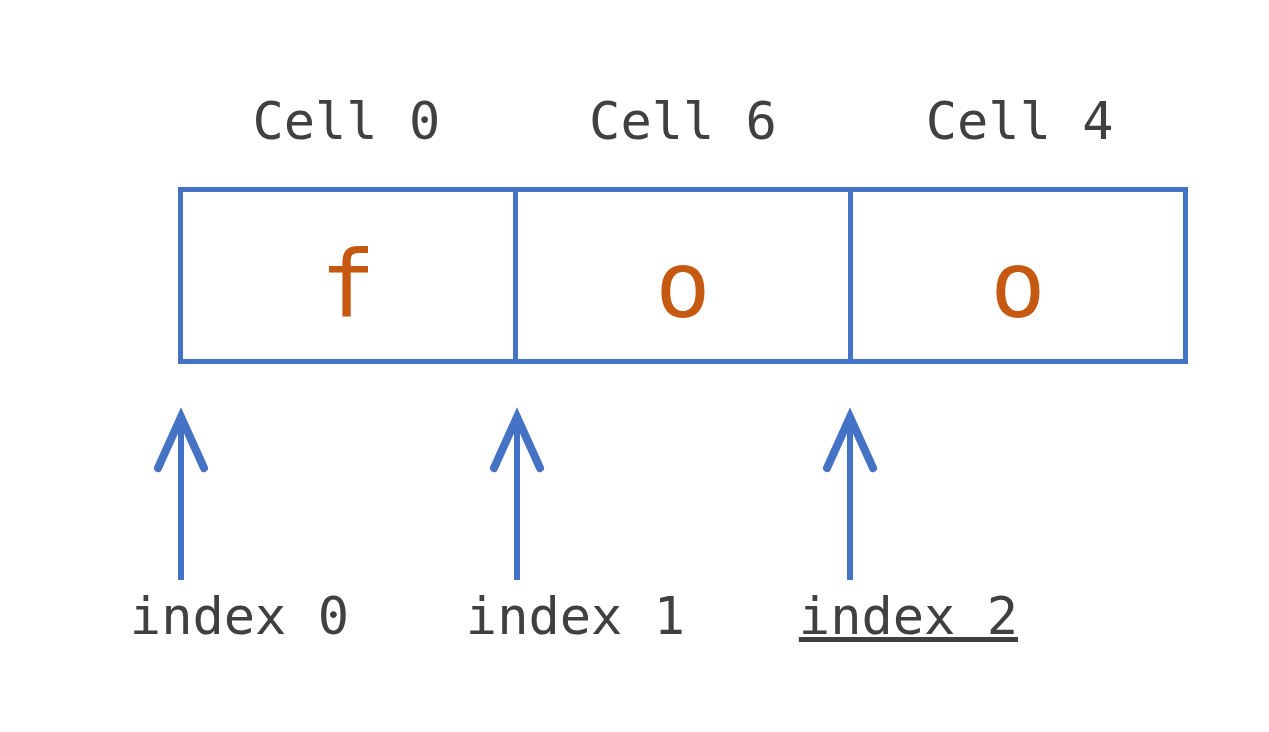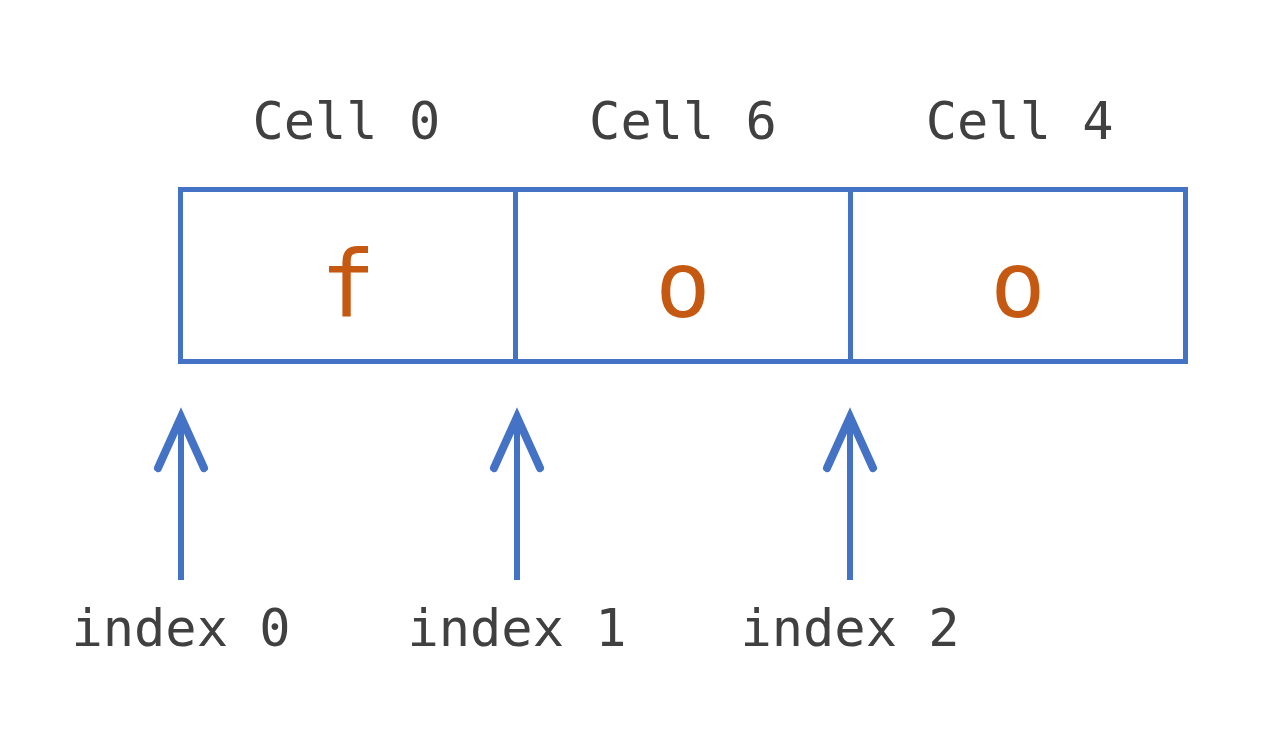--- a/index.html
+++ b/index.html
@@ -64,31 +64,31 @@
     top: 404px;
     width: 60px;
     height: 180px;
     color: var(--arrow, #4472c4);
   }
   #arrow-0 { left: 151px; }
   #arrow-1 { left: 487px; }
   #arrow-2 { left: 820px; }
   .index-label {
     position: absolute;
-    top: 596px;
+    top: 584px;
     width: 336px;
-    text-align: center;
+    text-align: right;
     font-size: 52px;
     line-height: 1.25;
     color: var(--label-text, #404040);
     white-space: pre;
   }
   #index-label-0 { left: 13px; }
   #index-label-1 { left: 349px; }
-  #index-label-2 { left: 682px; }
+  #index-label-2 { left: 682px; text-decoration: underline; }
 </style>
 </head>
 <body>
 
 <div class="canvas">
 
   <div class="cell-labels">
     <span>Cell 0</span>
     <span>Cell 6</span>
     <span>Cell 4</span>

